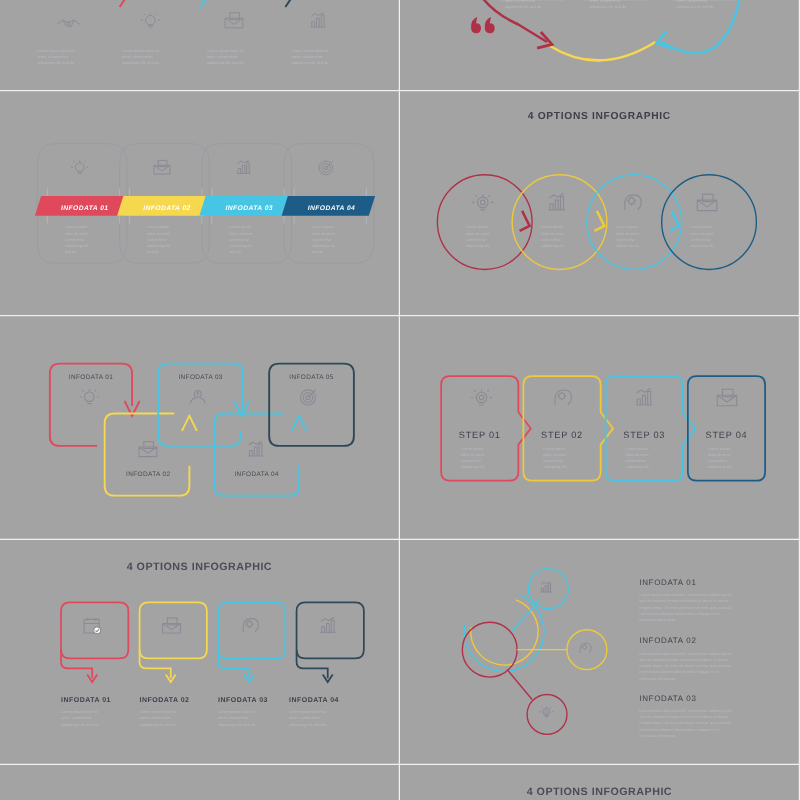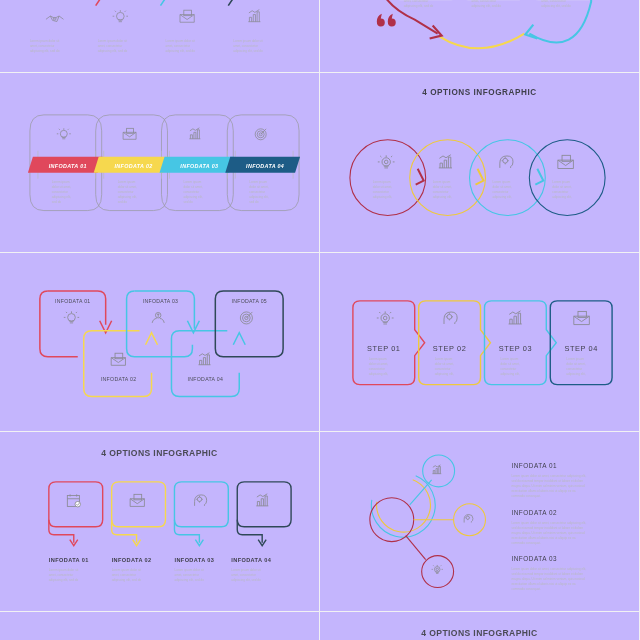--- a/index.html
+++ b/index.html
@@ -12,21 +12,21 @@
   .gallery{
     position:relative;width:640px;height:640px;
     display:grid;
     grid-template-columns:320px 320px;
     grid-auto-rows:179.5px;
     background:#eeeef1;
     gap:0;
   }
   .cell{
     position:relative;
-    background:#c4b5fd;
+    background:#a3a3a3;
     border-right:1px solid #f1f1f4;
     border-bottom:1px solid #f1f1f4;
     overflow:hidden;
     text-decoration:underline;
   }
   .cell-inner{position:absolute;inset:0;}
   
   .gallery{top:0;}
   svg{display:block;}
   .tiny{font-size:3.1px;fill:#b9b9c2;}

